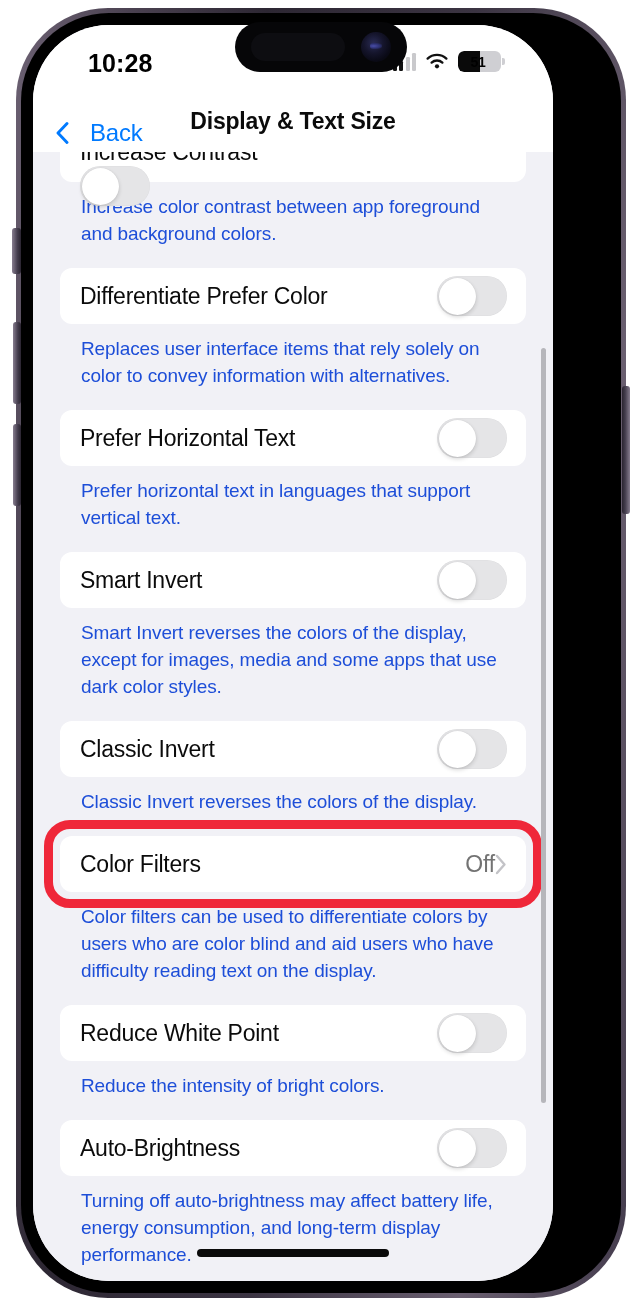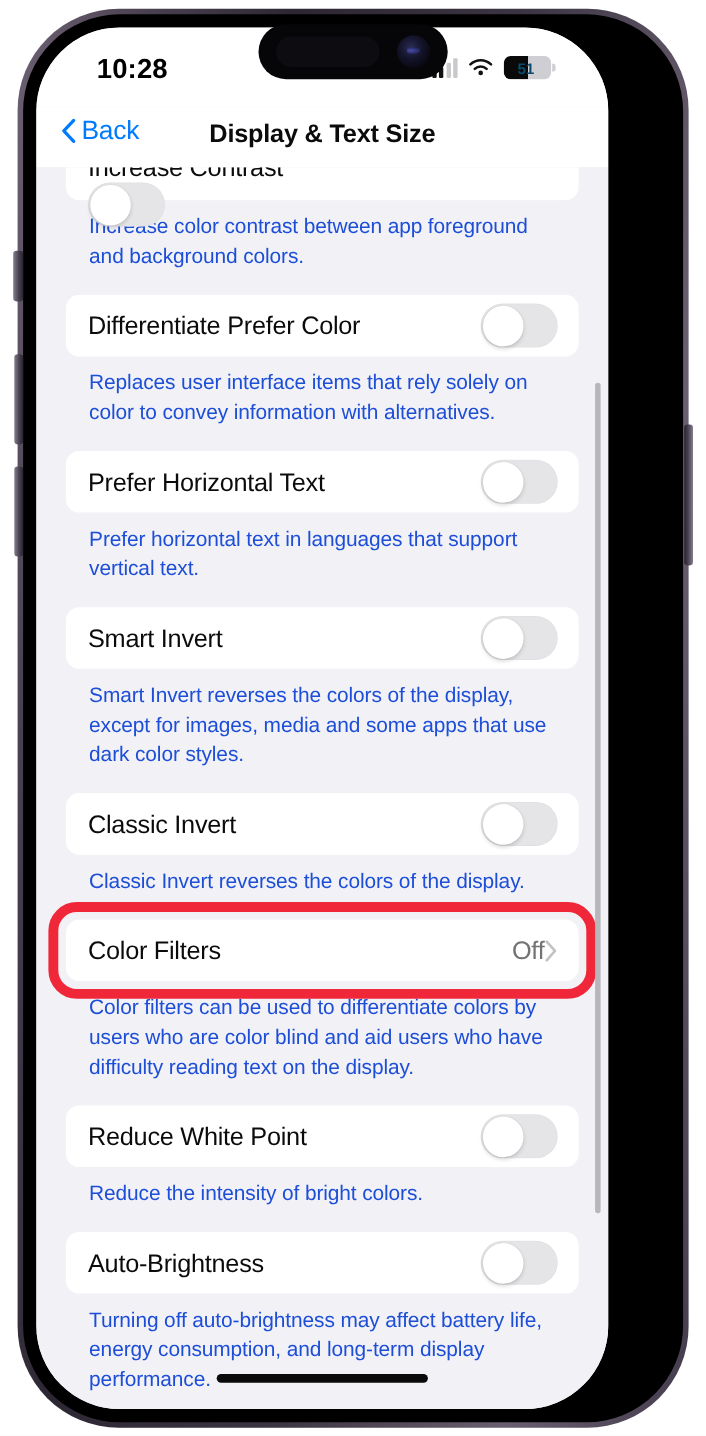--- a/index.html
+++ b/index.html
@@ -104,36 +104,36 @@
     position:relative; width:43px; height:21px;
     border-radius:6px; background:#cfcfd3; overflow:hidden;
   }
   #battery-fill{
     position:absolute; left:0; top:0; bottom:0; width:58%;
     background:#0a0a0a; border-radius:6px 0 0 6px;
   }
   #battery-level{
     position:absolute; left:0; top:0; width:100%; height:100%;
     display:flex; align-items:center; justify-content:center;
-    font-size:14px; font-weight:700; color:#0c4a6e;
+    font-size:14px; font-weight:700; color:#000000;
     letter-spacing:-0.2px; padding-right:3px;
   }
   #battery-tip{
     position:absolute; right:-4px; top:7px; width:3px; height:7px;
     border-radius:0 2px 2px 0; background:#cfcfd3;
   }
 
   
   #nav-bar{
     position:absolute; top:72px; left:0; right:0; height:55px;
     background:#fff; z-index:30;
   }
   #back-button{
-    position:absolute; left:22px; top:8px;
-    display:flex; align-items:center; gap:5px;
+    position:absolute; left:22px; top:22px;
+    display:flex; align-items:center; gap:21px;
     cursor:pointer;
   }
   #back-chevron{ width:14px; height:24px; }
   #back-label{ font-size:24px; color:#007aff; letter-spacing:-0.2px; }
   #nav-title{
     position:absolute; left:0; right:0; top:11px;
     text-align:center; font-size:23px; font-weight:700;
     color:#0b0b0b; letter-spacing:-0.2px;
   }
 

